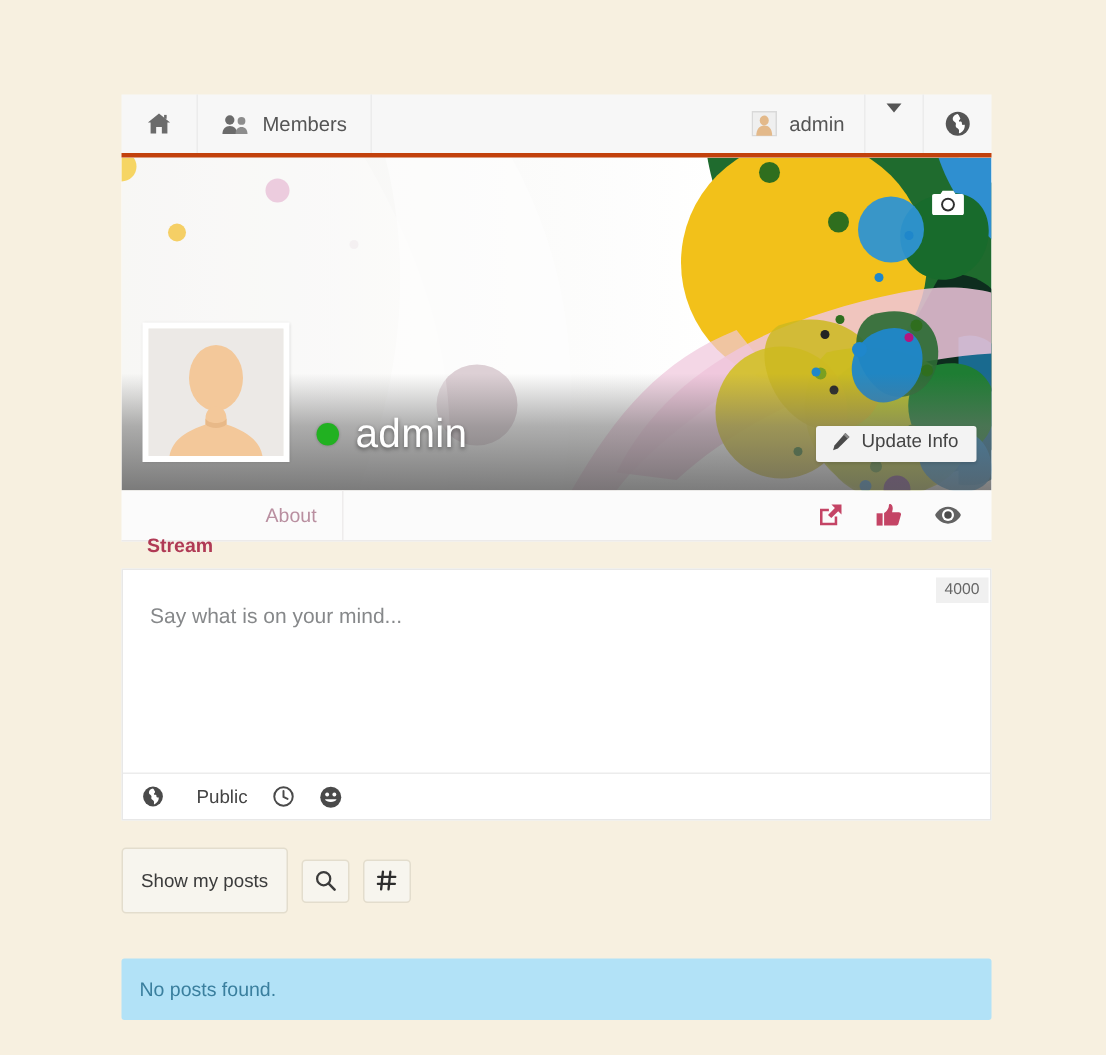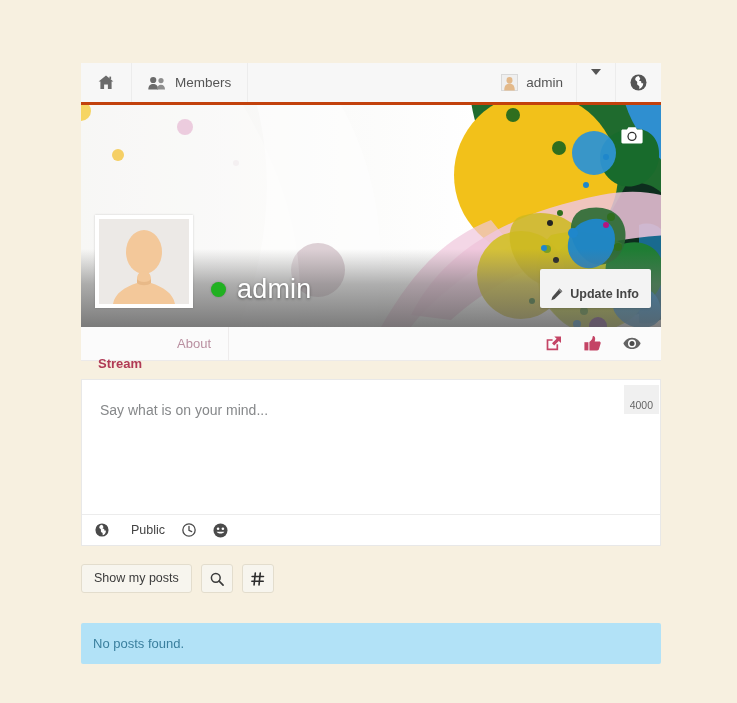--- a/index.html
+++ b/index.html
@@ -109,26 +109,25 @@
     color: #fff;
     font-size: 27px;
     letter-spacing: .2px;
     text-shadow: 0 1px 3px rgba(0,0,0,.45);
   }
   .update-info {
     position: absolute; right: 10px; bottom: 19px;
     background: #f3f3f3;
     color: #444;
     font-size: 12.5px;
-    padding: 18px 12px 7px 10px;
+    padding: 3px 12px 7px 10px;
     border-radius: 2px;
     display: flex; align-items: center; gap: 7px;
     cursor: pointer;
     box-shadow: 0 1px 2px rgba(0,0,0,.12);
-    font-weight: bold;
   }
 
   
   .tabbar {
     background: #fbfbfb;
     border-bottom: 1px solid #eceaea;
     height: 34px;
     display: flex; align-items: stretch;
     position: relative;
   }
@@ -152,21 +151,21 @@
     gap: 22px;
     padding-right: 20px;
   }
   .tab-action { cursor: pointer; display: flex; align-items: center; }
   .composer-wrap { border: 1px solid #e8e8e8; background: #fff; margin-top: 18px; }
   .char-count {
     position: absolute; right: 1px; top: 5px;
     background: #f0f0f0;
     color: #666;
     font-size: 10.5px;
-    padding: 14px 6px 3px 6px;
+    padding: 2px 6px 3px 6px;
   }
   .composer-input {
     border: none; outline: none; resize: none;
     width: 100%;
     height: 130px;
     padding: 22px 18px 10px 18px;
     font-size: 14px;
     color: #555;
     font-family: "Liberation Sans", sans-serif;
     background: transparent;
@@ -195,21 +194,21 @@
   .btn-default {
     background: #f7f5ee;
     border: 1px solid #e3ddcd;
     border-radius: 3px;
     font-size: 12.5px;
     color: #3b3b3b;
     padding: 7px 12px;
     cursor: pointer;
     font-family: "Liberation Sans", sans-serif;
     line-height: 1;
-    height: 29px;
+    height: 44px;
     display: flex; align-items: center;
   }
   .btn-icon {
     width: 32px; height: 29px;
     justify-content: center;
     padding: 0;
   }
 
   
   .alert-info {

